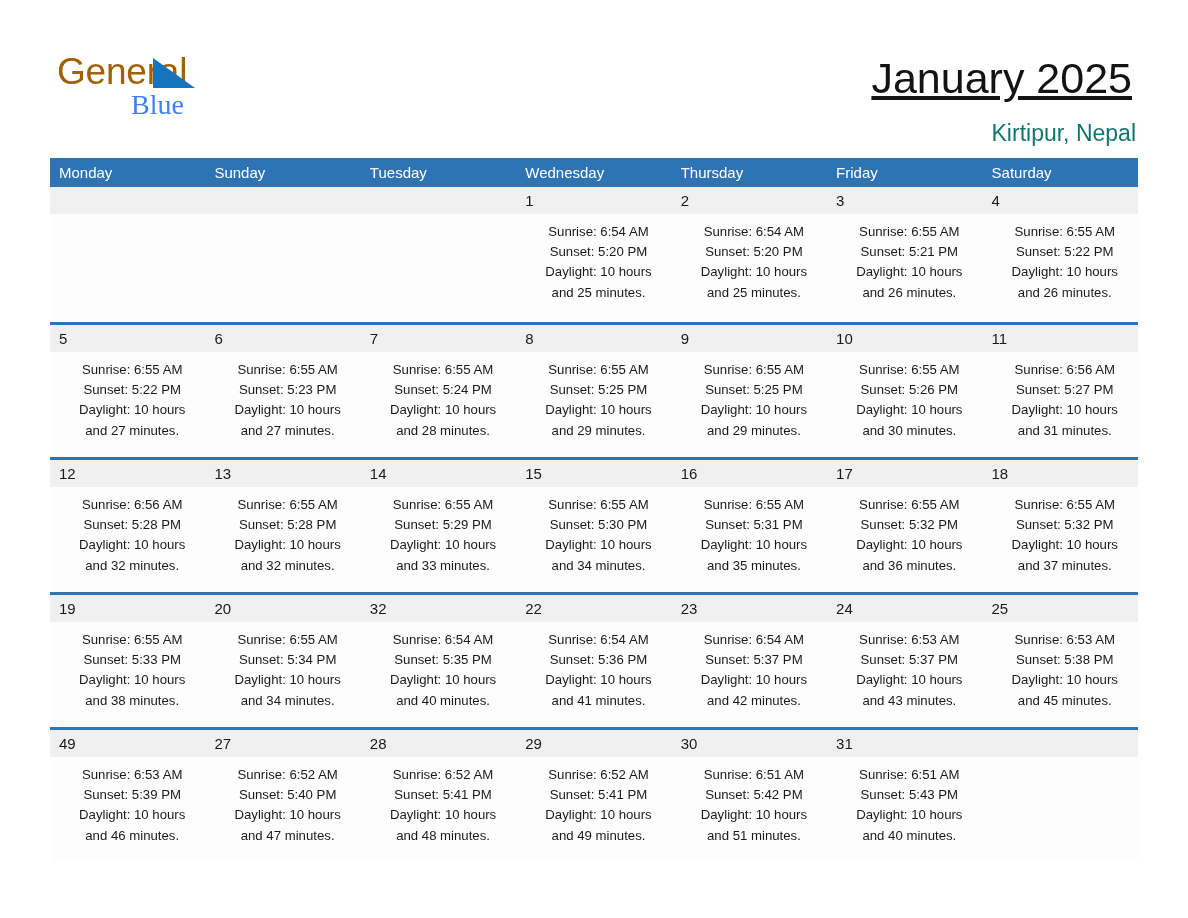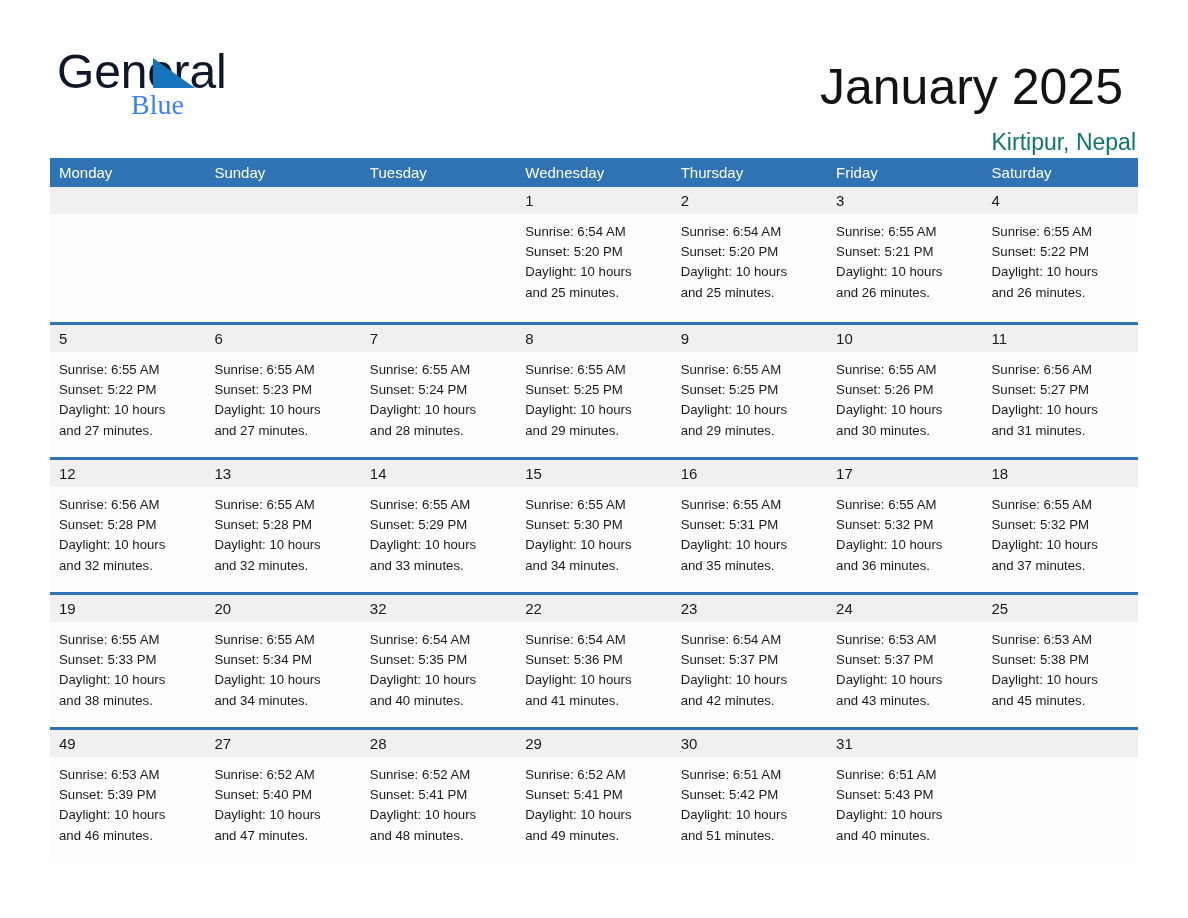--- a/index.html
+++ b/index.html
@@ -36,23 +36,23 @@
     position: absolute;
     left: 57px;
     top: 52px;
     width: 260px;
     height: 72px;
   }
   .logo-general {
     position: absolute;
     left: 0;
     top: 0;
-    font-size: 48px;
+    font-size: 37px;
     line-height: 40px;
-    color: #0f172a;
+    color: #a16207;
     letter-spacing: -0.2px;
     font-family: "Liberation Sans", sans-serif;
   }
   .logo-tri {
     position: absolute;
     left: 96px;
     top: 6px;
     width: 0;
     height: 0;
     border-left: 42px solid #1574bb;
@@ -68,26 +68,27 @@
     font-family: Liberation Serif, serif;
   }
 
   .title-block {
     position: absolute;
     right: 52px;
     top: 48px;
     text-align: right;
   }
   .cal-title {
-    font-size: 50px;
+    font-size: 43px;
     line-height: 52px;
     color: #131313;
     font-weight: normal;
-    margin: 13px;
+    margin: 4px;
     white-space: nowrap;
+    text-decoration: underline;
   }
   .cal-subtitle {
     font-size: 23px;
     line-height: 30px;
     color: #0f766e;
     margin: 14px 0 8px 0;
     white-space: nowrap;
   }
 
   
@@ -138,20 +139,21 @@
     box-sizing: border-box;
     padding: 3px 0 0 9px;
   }
   .day-num {
     font-size: 15px;
     line-height: 21px;
     color: #1a1a1a;
   }
   .day-body {
     padding: 8px 0 0 9px;
+    text-align: center;
   }
   .day-line {
     font-size: 13.2px;
     line-height: 20.2px;
     color: #1a1a1a;
     white-space: nowrap;
   }
 </style>
 </head>
 <body>

